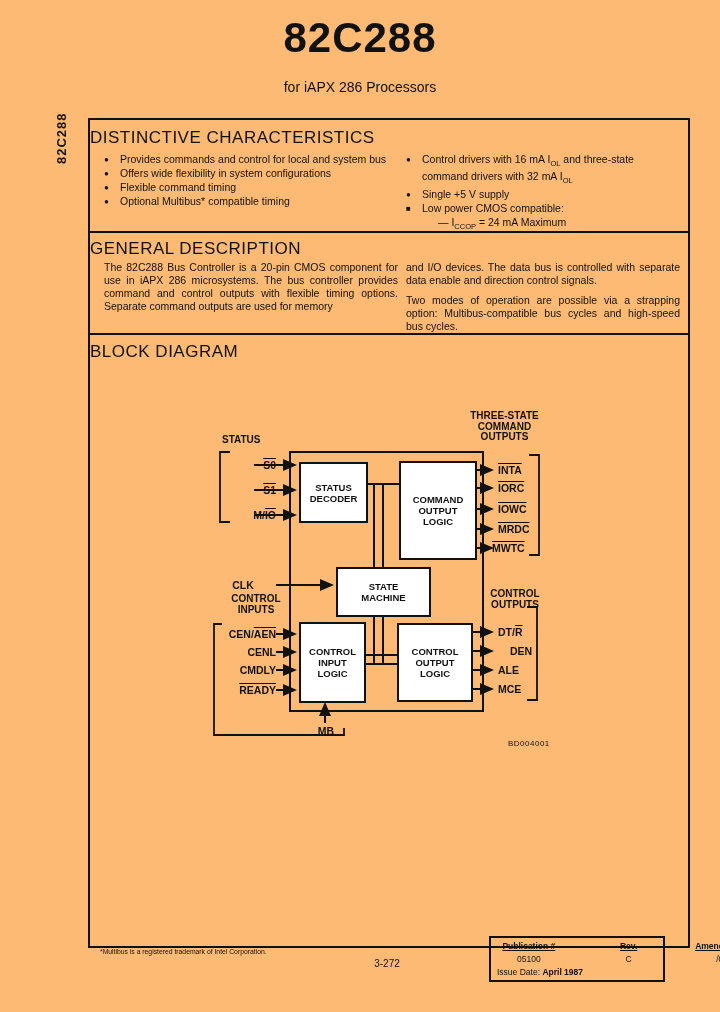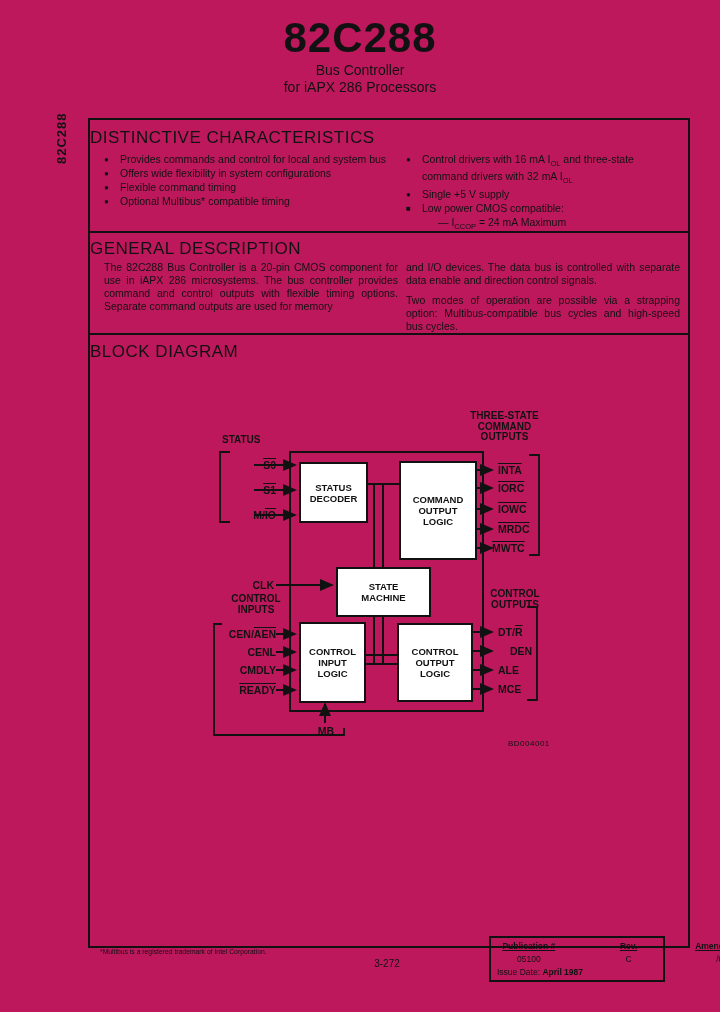--- a/index.html
+++ b/index.html
@@ -1,17 +1,17 @@
 <!DOCTYPE html>
 <html><head>
 <meta charset="utf-8">
 <style>
   html,body{margin:0;padding:0;background:#e8e8e8;}
   .page{
-    position:relative;width:720px;height:1012px;background:#be185d;
+    position:relative;width:720px;height:1012px;background:#fdba74;
     font-family:"Liberation Sans", sans-serif;color:#111;overflow:hidden;
     margin:0 auto;
   }
   .abs{position:absolute;}
   
   .title{left:0;top:14px;width:100%;text-align:center;font-size:42px;font-weight:bold;letter-spacing:1px;}
   .subtitle{left:0;width:100%;text-align:center;font-size:14px;}
   .side-label{
     left:54px;top:106px;width:20px;height:64px;
     writing-mode:vertical-rl;transform:rotate(180deg);
@@ -52,21 +52,20 @@
   .pub-head span{text-decoration:underline;font-weight:bold;}
   .pub-issue{margin:3px 0 0 6px;}
   .pub-issue .b{font-weight:bold;}
 </style>
 </head>
 <body>
 
 <div class="page">
 
   <div class="abs title">82C288</div>
-  <div class="abs subtitle" style="top:62px;">Bus Controller</div>
   <div class="abs subtitle" style="top:79px;">for iAPX 286 Processors</div>
   <div class="abs side-label">82C288</div>
 
   <div class="abs main-box">
 
     <div class="abs sect-head" style="top:8px;">DISTINCTIVE CHARACTERISTICS</div>
 
     <div class="abs bullets" style="left:14px;top:33px;width:294px;">
       <div class="b-row">
         <span class="b-mk">●</span>
@@ -185,21 +184,21 @@
       <div class="blk" style="left:107px;top:225px;width:63px;height:77px;">CONTROL
 INPUT
 LOGIC</div>
       <div class="blk" style="left:205px;top:226px;width:72px;height:75px;">CONTROL
 OUTPUT
 LOGIC</div>
 
       <div class="sig sig-r" style="left:20px;top:62px;width:64px;"><span></span><span class="ov">S0</span></div>
       <div class="sig sig-r" style="left:20px;top:87px;width:64px;"><span></span><span class="ov">S1</span></div>
       <div class="sig sig-r" style="left:20px;top:112px;width:64px;"><span>M/</span><span class="ov">IO</span></div>
-      <div class="sig sig-r" style="left:20px;top:182px;width:62px;"><span>CLK</span><span class="ov"></span></div>
+      <div class="sig sig-r" style="left:20px;top:182px;width:62px;text-align:center;"><span>CLK</span><span class="ov"></span></div>
       <div class="sig sig-r" style="left:20px;top:231px;width:64px;"><span>CEN/</span><span class="ov">AEN</span></div>
       <div class="sig sig-r" style="left:20px;top:249px;width:64px;"><span>CENL</span><span class="ov"></span></div>
       <div class="sig sig-r" style="left:20px;top:267px;width:64px;"><span>CMDLY</span><span class="ov"></span></div>
       <div class="sig sig-r" style="left:20px;top:287px;width:64px;"><span></span><span class="ov">READY</span></div>
       <div class="sig" style="left:120px;top:328px;width:28px;text-align:center;"><span>MB</span><span class="ov"></span></div>
 
       <div class="sig" style="left:306px;top:67px;width:60px;"><span></span><span class="ov">INTA</span></div>
       <div class="sig" style="left:306px;top:85px;width:60px;"><span></span><span class="ov">IORC</span></div>
       <div class="sig" style="left:306px;top:106px;width:60px;"><span></span><span class="ov">IOWC</span></div>
       <div class="sig" style="left:306px;top:126px;width:60px;"><span></span><span class="ov">MRDC</span></div>

